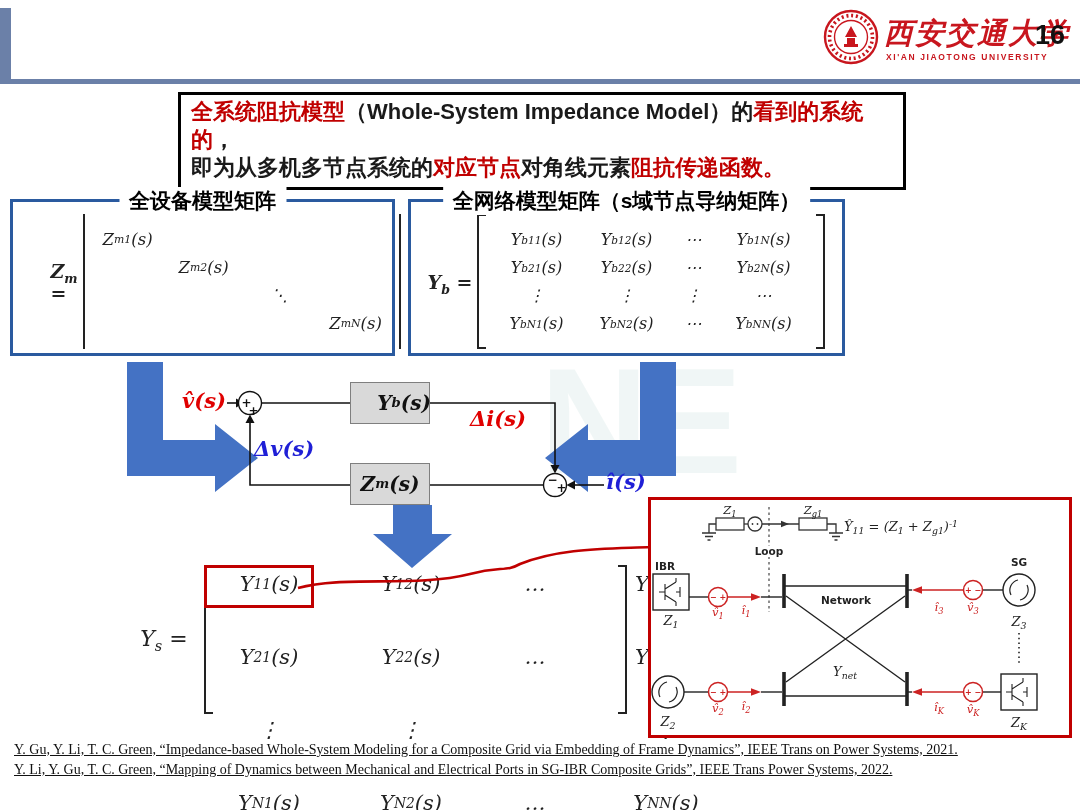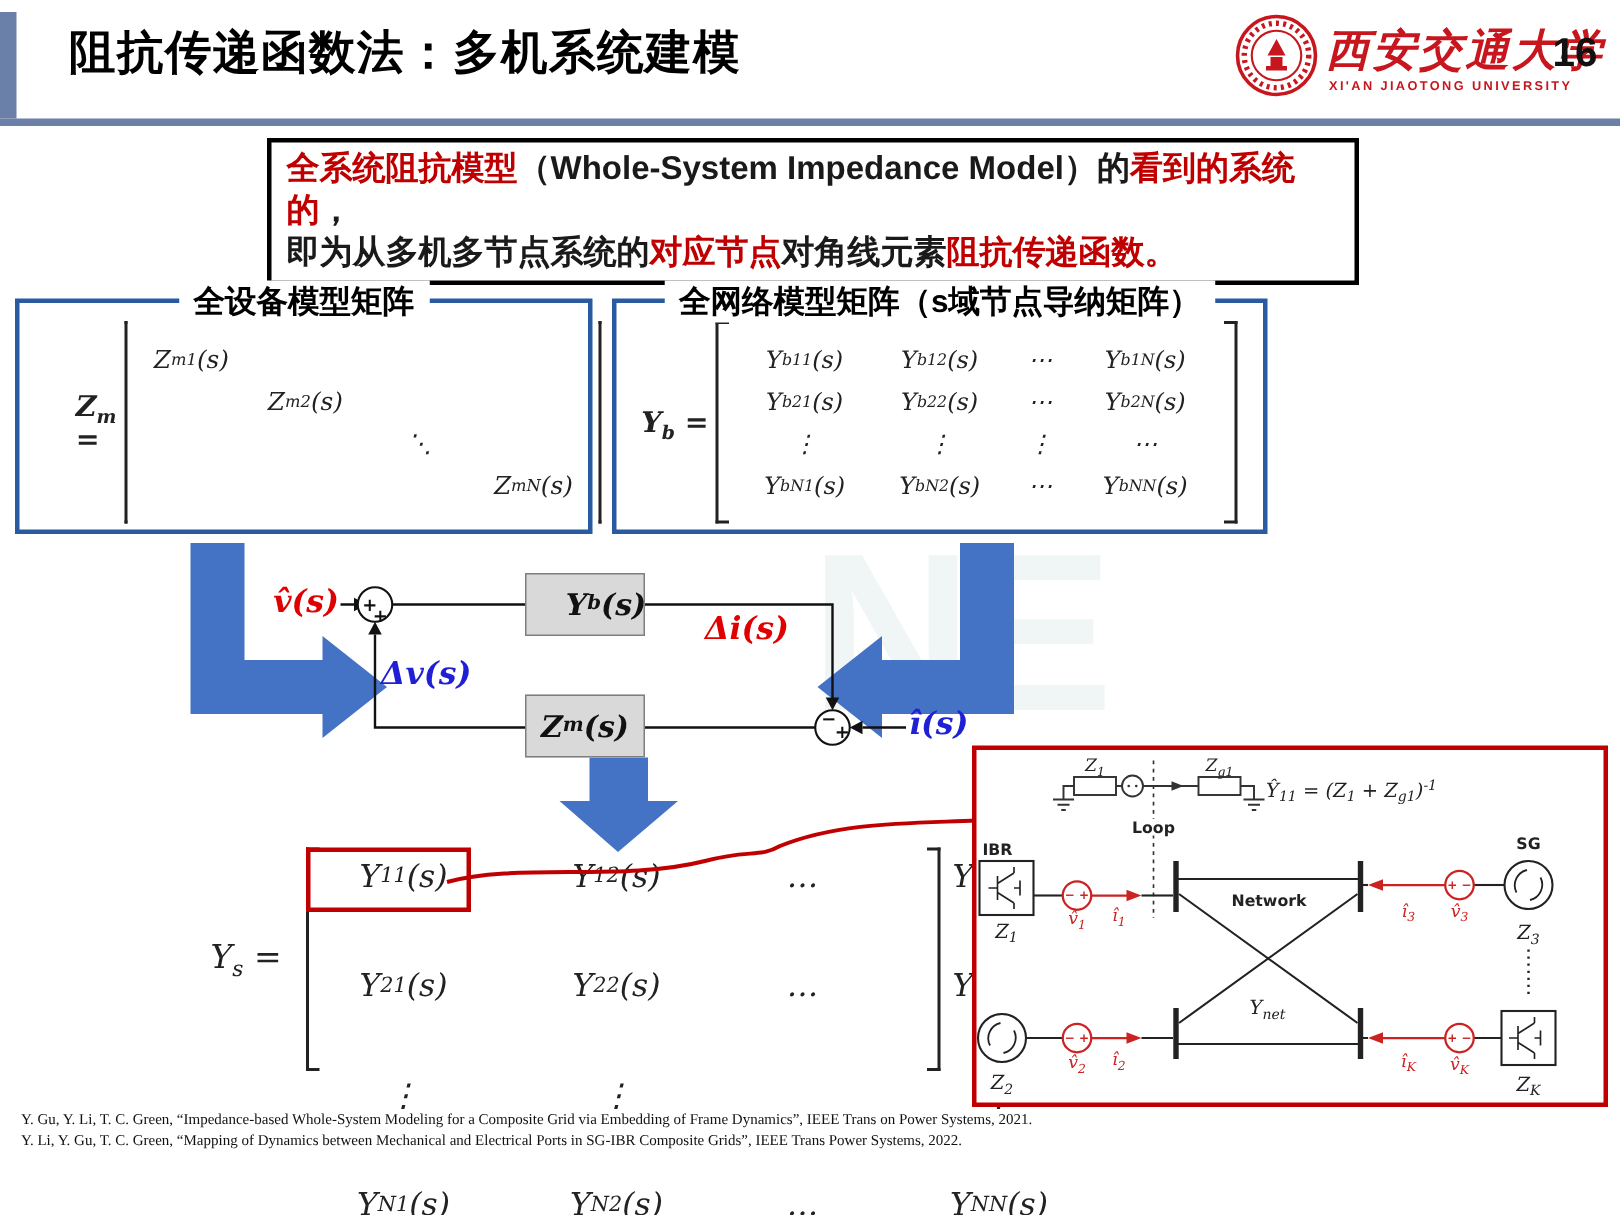--- a/index.html
+++ b/index.html
@@ -62,31 +62,30 @@
 
   
   .circuit-box { position:absolute; left:648px; top:497px; width:424px; height:241px; border:3px solid #c00000; background:#fff; }
   .clab { font-family:"DejaVu Sans","Liberation Sans",sans-serif; font-size:10.5px; font-weight:600; fill:#222; }
   .cmath { font-family:"DejaVu Serif","Liberation Serif",serif; font-style:italic; font-size:13px; fill:#222; }
   .cmath.small { font-size:11.5px; }
   .cred { fill:#cc2222; }
   .csrc-sign { font-family:"DejaVu Sans",sans-serif; font-size:8px; font-weight:bold; fill:#cc2222; }
 
   
-  .refs { position:absolute; left:14px; top:740px; width:1054px; font-family:"Liberation Serif","DejaVu Serif",serif; font-size:10px; color:#111; line-height:1.42; }
+  .refs { position:absolute; left:14px; top:740px; width:1054px; font-family:"Liberation Serif","DejaVu Serif",serif; font-size:14px; color:#111; line-height:1.42;text-decoration:underline; }
   .refs p { margin:0; }
 </style>
 </head>
 <body>
 
 <div class="slide">
 
   <div class="accent-vbar"></div>
   <div class="header-rule"></div>
-  <h1 class="slide-title">阻抗传递函数法：多机系统建模</h1>
   <svg class="seal" width="58" height="58" viewBox="0 0 58 58">
     <circle cx="29" cy="29" r="26" fill="none" stroke="#c8161e" stroke-width="2.4"></circle>
     <circle cx="29" cy="29" r="21.5" fill="none" stroke="#c8161e" stroke-width="3.6" stroke-dasharray="2 2.8"></circle>
     <circle cx="29" cy="29" r="16.5" fill="none" stroke="#c8161e" stroke-width="1.4"></circle>
     <path d="M29,18 L23,29 H35 Z M25,30 H33 V36 H25 Z M22,36 H36 V39 H22 Z" fill="#c8161e"></path>
   </svg>
   <div class="logo-cn">西安交通大学</div>
   <div class="logo-en">XI'AN JIAOTONG UNIVERSITY</div>
   <div class="page-num">16</div>
 

